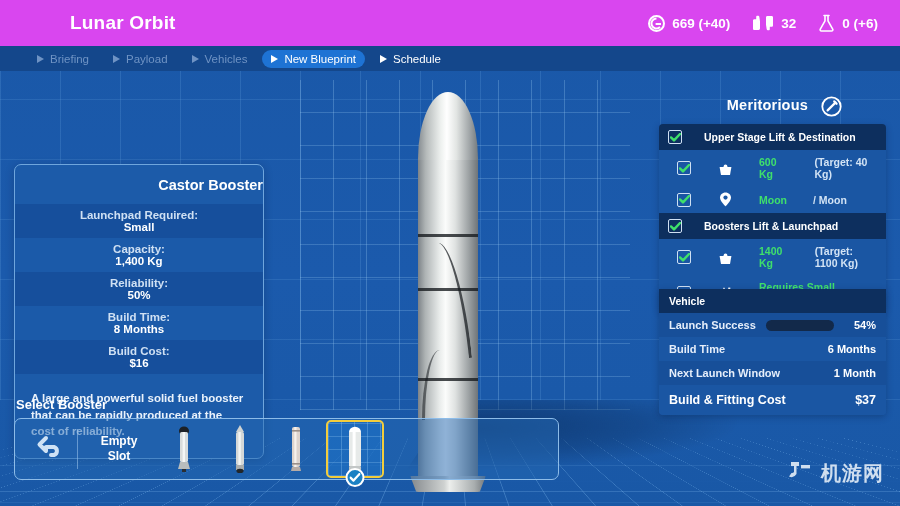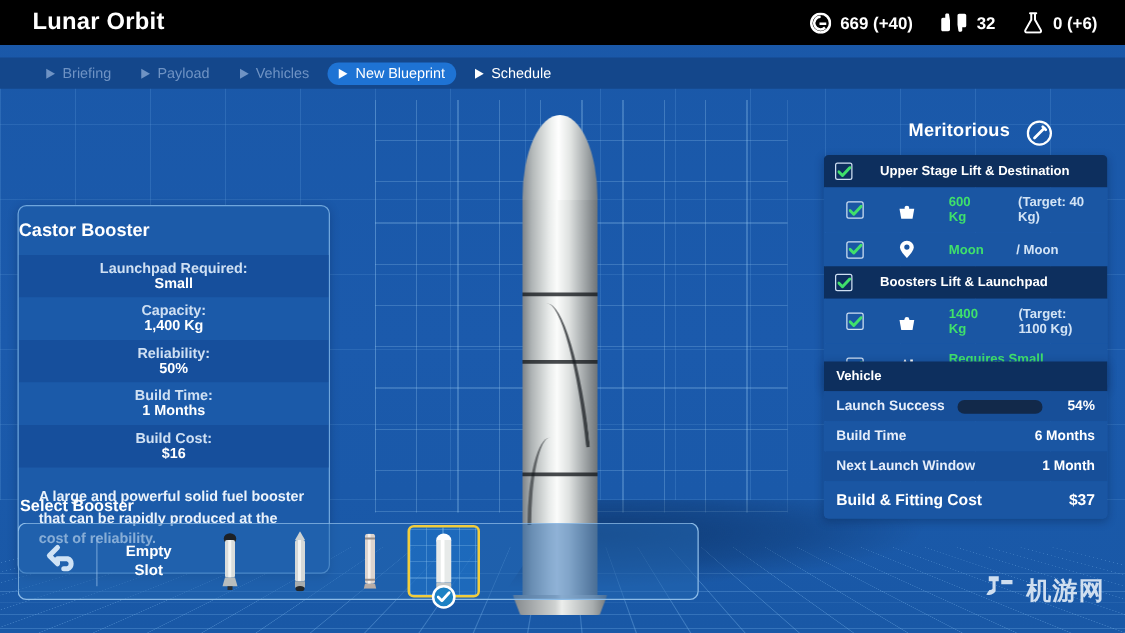--- a/index.html
+++ b/index.html
@@ -74,22 +74,22 @@
     transform: rotate(-6deg);
   }
   .r-curve2 {
     position:absolute; left:4px; top:258px; width:30px; height:70px;
     border-left:3px solid rgba(22,26,30,.55);
     border-radius: 60% 0 0 0 / 100% 0 0 0;
   }
 
   
   #topbar {
-    position:absolute; left:0; top:0; width:900px; height:36px;
-    background:#000000; display:flex; align-items:center;
+    position:absolute; left:0; top:0; width:900px; height:46px;
+    background:#d946ef; display:flex; align-items:center;padding-left:44px;
   }
   #page-title { margin-left:26px; font-size:19px; font-weight:bold; letter-spacing:.2px; }
   #resources { margin-left:auto; margin-right:22px; display:flex; align-items:center; gap:22px; }
   .res { display:flex; align-items:center; gap:7px; font-size:13.5px; font-weight:bold; }
   .res svg { display:block; }
 
   
   #navbar {
     position:absolute; left:0; top:46px; width:900px; height:25px;
     background:#14478b; display:flex; align-items:center; padding-left:28px; gap:6px;
@@ -104,21 +104,21 @@
   .nav-item.enabled .tri { border-left-color:#ffffff; }
   .nav-item.active { background:#1e73d4; color:#ffffff; }
   .nav-item.active .tri { border-left-color:#ffffff; }
 
   
   #info-card {
     position:absolute; left:14px; top:164px; width:250px;
     background:#1c5ba9; border:1px solid #6fa6dd; border-radius:7px;
     overflow:hidden; box-shadow:0 2px 8px rgba(0,20,50,.25);
   }
-  #info-card-title { text-align:left; font-size:14.5px; font-weight:bold; padding:12px 0 11px; }
+  #info-card-title { text-align:right; font-size:14.5px; font-weight:bold; padding:12px 0 11px; }
   .stat-row {
     display:flex; justify-content:space-between; align-items:center;
     padding:5px 14px; font-size:11.5px; font-weight:bold;flex-direction:column;
   }
   .stat-row:nth-child(odd)  { background:#1b5aa9; }
   .stat-row:nth-child(even) { background:#164f9c; }
   .stat-row .k { color:#cfe0f3; }
   .stat-row .v { color:#ffffff; }
   #info-desc {
     padding:16px 16px 18px; font-size:11.5px; line-height:1.45;
@@ -294,21 +294,21 @@
   <div class="stat-row">
     <span class="k">Capacity:</span>
     <span class="v">1,400 Kg</span>
   </div>
   <div class="stat-row">
     <span class="k">Reliability:</span>
     <span class="v">50%</span>
   </div>
   <div class="stat-row">
     <span class="k">Build Time:</span>
-    <span class="v">1 Months</span>
+    <span class="v">8 Months</span>
   </div>
   <div class="stat-row">
     <span class="k">Build Cost:</span>
     <span class="v">$16</span>
   </div>
 
   <div id="info-desc">A large and powerful solid fuel booster that can be rapidly produced at the cost of reliability.</div>
 </div>
 
 <div id="select-label">Select Booster</div>

